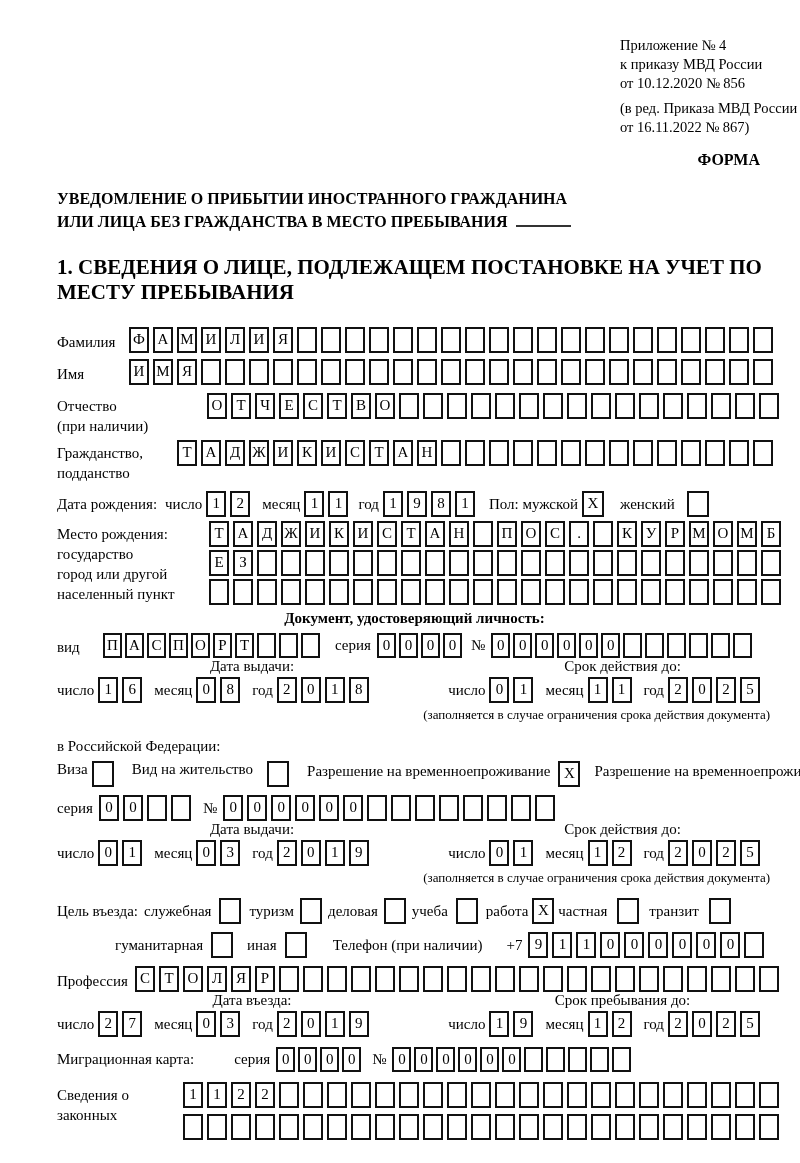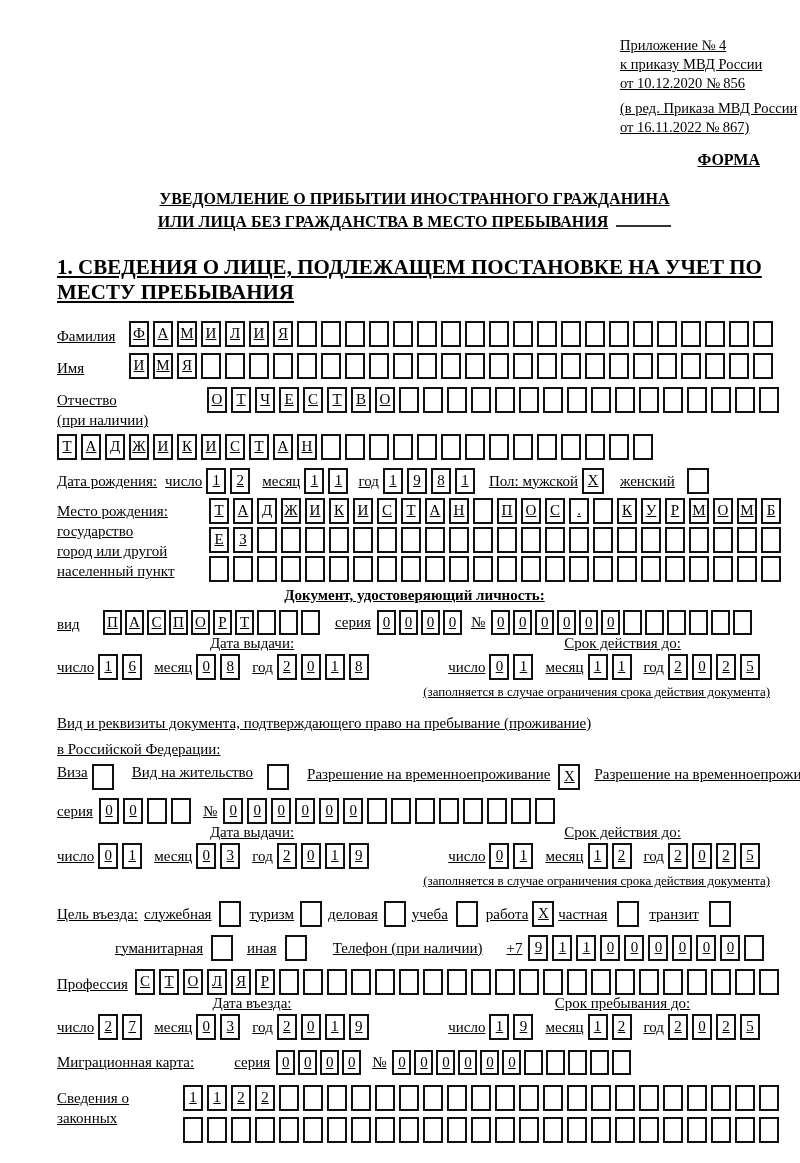--- a/index.html
+++ b/index.html
@@ -1,48 +1,48 @@
 <!DOCTYPE html>
 <html><head>
 <meta charset="utf-8">
 <style>
   html,body { margin:0; padding:0; background:#fff; }
   body { width:800px; height:1163px; overflow:hidden; color:#000;
          font-family:"Liberation Serif","DejaVu Serif",serif; font-size:15px; }
-  .page { box-sizing:border-box; width:794px; height:1163px; padding:36px 22px 0 57px;text-decoration:underline; }
+  .page { box-sizing:border-box; width:794px; height:1163px; padding:36px 22px 0 57px; }
 
   .t { white-space:nowrap; }
   .b { font-weight:bold; }
   .row { display:flex; align-items:center; white-space:nowrap; }
   .row.top { align-items:flex-start; }
 
   .boxes { display:inline-flex; vertical-align:middle; }
   .cell { flex:none; box-sizing:border-box; width:20px; height:26px; border:2px solid #111;
           margin-right:4px; text-align:center; font-size:15px; line-height:21px; background:#fff; }
   .tight .cell { width:19px; height:25px; margin-right:3px; line-height:20px; }
   .cbw .cell { width:22px; height:26px; margin-right:0; }
 
   .ref-block { margin-left:563px; font-size:14.5px; line-height:19px; }
   .ref-block .amend { margin-top:6px; }
   .forma { text-align:right; padding-right:12px; margin-top:14px; font-size:16px; }
-  .title { text-align:center; margin-top:18px; font-size:16px; line-height:23px; }
+  .title { margin-top:18px; font-size:16px; line-height:23px; }
   .blank-line { display:inline-block; width:55px; border-bottom:2px solid #333; height:14px; margin-left:8px; }
   .section { margin-top:22px; font-size:21px; }
 
   .lblcol { flex:none; line-height:20px; padding-top:3px; }
   .w72 { width:72px; } .w120 { width:120px; } .w148 { width:150px; }
   .w152 { width:152px; } .w126 { width:126px; } .w78 { width:78px; } .w46 { width:46px; }
   .stack { display:flex; flex-direction:column; gap:3px; }
 
   .g4{margin-left:4px} .g6{margin-left:6px} .g8{margin-left:8px} .g10{margin-left:10px}
   .g12{margin-left:12px} .g14{margin-left:14px} .g16{margin-left:16px} .g18{margin-left:18px}
   .g24{margin-left:24px} .g26{margin-left:26px} .g40{margin-left:40px} .g58{margin-left:58px}
 
   .mt4{margin-top:4px} .mt6{margin-top:6px} .mt8{margin-top:8px} .mt10{margin-top:10px}
-  .mt12{margin-top:12px} .mt18{margin-top:16px}
+  .mt12{margin-top:12px} .mt18{margin-top:22px}
 
   .doc-heading { text-align:center; margin-top:5px; font-size:15px; }
   .dcap { display:flex; margin-top:0;gap:26px; }
   .dcap .l { width:390px; text-align:center; }
   .dcap .r { flex:1; text-align:center; }
   .drow { display:flex; margin-top:2px; align-items:center; }
   .dgroup { display:flex; align-items:center; }
   .dgroup .t { margin-right:4px; }
   .dgroup .boxes { margin-right:8px; }
   .dleft { width:390px; }
@@ -173,20 +173,24 @@
         <span class="cell"></span>
         <span class="cell"></span>
         <span class="cell"></span>
         <span class="cell"></span>
         <span class="cell"></span>
         <span class="cell"></span>
       </span>
   </div>
 
   <div class="row top mt4">
+    <span class="lblcol w120">
+      <div>Гражданство,</div>
+      <div>подданство</div>
+    </span>
     <span class="boxes">
         <span class="cell">Т</span>
         <span class="cell">А</span>
         <span class="cell">Д</span>
         <span class="cell">Ж</span>
         <span class="cell">И</span>
         <span class="cell">К</span>
         <span class="cell">И</span>
         <span class="cell">С</span>
         <span class="cell">Т</span>
@@ -407,21 +411,20 @@
           <span class="cell">2</span>
           <span class="cell">0</span>
           <span class="cell">2</span>
           <span class="cell">5</span>
         </span>
     </span>
   </div>
   <div class="note-right">(заполняется в случае ограничения срока действия документа)</div>
 
   <div class="para">
-    <div>Вид и реквизиты документа, подтверждающего право на пребывание (проживание)</div>
     <div>в Российской Федерации:</div>
   </div>
 
   <div class="row top opts">
     <span class="opt">
       <span class="t">Виза</span>
       <span class="boxes cbw g4">
           <span class="cell"></span>
         </span>
     </span>

